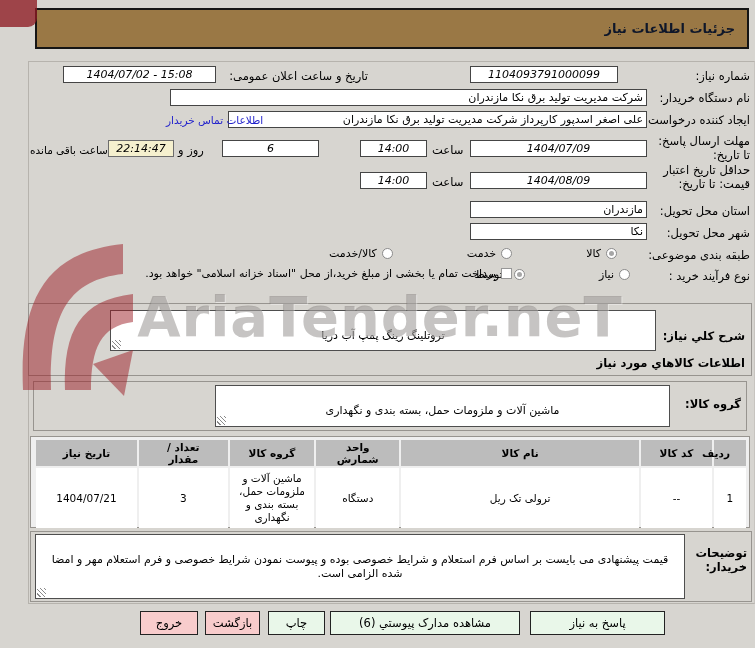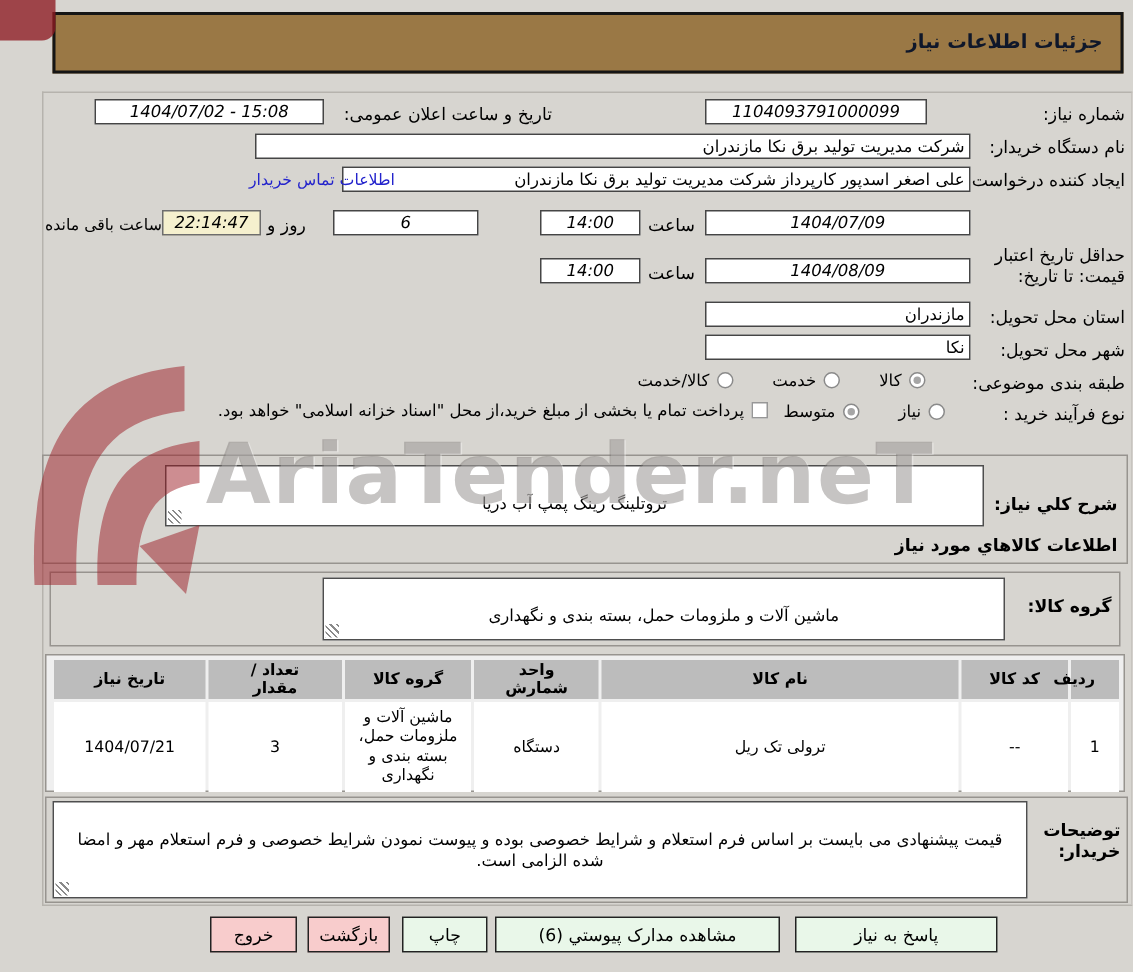--- a/index.html
+++ b/index.html
@@ -29,21 +29,21 @@
   .inp{
     position:absolute;height:17px;background:#fff;border:1px solid #454545;
     box-sizing:border-box;line-height:15px;font-size:11px;overflow:hidden;
   }
   .inp.center{text-align:center;font-style:italic;}
   .inp.rvalue{text-align:right;padding:0 3px;}
   .inp.hl{background:#f5f0ce;border-color:#6d6d6d;}
   .ltr{direction:ltr;}
   .link{position:absolute;color:#2323cc;font-size:10.5px;white-space:nowrap;cursor:pointer;}
   .optrow{position:absolute;display:flex;gap:26px;align-items:center;}
-  .opt{display:flex;align-items:center;gap:5px;}
+  .opt{display:flex;align-items:center;gap:5px;margin-left:48px;}
   .radio{width:11px;height:11px;border-radius:50%;border:1px solid #8a8a8a;background:#fff;display:inline-block;box-sizing:border-box;flex:0 0 auto;}
   .radio.sel::after{content:"";display:block;width:5px;height:5px;border-radius:50%;background:#a6a6a6;margin:2px;}
   .checkbox{width:11px;height:11px;border:1px solid #979797;background:#fff;display:inline-block;margin-left:5px;vertical-align:-2px;box-sizing:border-box;}
   .chkblock{position:absolute;left:30px;top:267px;width:482px;line-height:14.5px;font-size:11px;text-align:right;}
   .gbox{position:absolute;border:1px solid #97948f;box-sizing:border-box;}
   .tarea{position:absolute;background:#fff;border:1px solid #4e4e4e;box-sizing:border-box;}
   .tval{display:block;padding:18px 4px;text-align:center;font-size:11px;line-height:14px;}
   .grip{position:absolute;left:1px;bottom:1px;width:9px;height:9px;
     background:repeating-linear-gradient(45deg,transparent 0 2px,#8a8a8a 2px 3px);}
   table.goods{border-collapse:separate;border-spacing:2px;width:714px;table-layout:fixed;}
@@ -93,20 +93,21 @@
   <div class="lbl" style="right:387px;top:69px">تاریخ و ساعت اعلان عمومی:</div>
   <div class="inp center ltr" style="left:63px;top:66px;width:153px">1404/07/02 - 15:08</div>
 
   <div class="lbl" style="right:5px;top:91px">نام دستگاه خریدار:</div>
   <div class="inp rvalue" style="left:170px;top:89px;width:477px">شرکت مدیریت تولید برق نکا  مازندران</div>
 
   <div class="lbl" style="right:5px;top:113px">ایجاد کننده درخواست:</div>
   <div class="inp rvalue" style="left:228px;top:111px;width:419px">علی اصغر اسدپور کارپرداز شرکت مدیریت تولید برق نکا  مازندران</div>
   <div class="link" style="left:166px;top:114px">اطلاعات تماس خریدار</div>
 
+  <div class="lbl multiline" style="right:5px;top:134px;width:100px">مهلت ارسال پاسخ: تا تاریخ:</div>
   <div class="inp center ltr" style="left:470px;top:140px;width:177px">1404/07/09</div>
   <div class="lbl" style="left:432px;top:143px">ساعت</div>
   <div class="inp center ltr" style="left:360px;top:140px;width:67px">14:00</div>
   <div class="inp center ltr" style="left:222px;top:140px;width:97px">6</div>
   <div class="lbl" style="left:178px;top:143px">روز و</div>
   <div class="inp center ltr hl" style="left:108px;top:140px;width:66px">22:14:47</div>
   <div class="lbl small" style="left:30px;top:143px">ساعت باقی مانده</div>
 
   <div class="lbl multiline" style="right:5px;top:163px;width:107px">حداقل تاریخ اعتبار قیمت: تا تاریخ:</div>
   <div class="inp center ltr" style="left:470px;top:172px;width:177px">1404/08/09</div>

